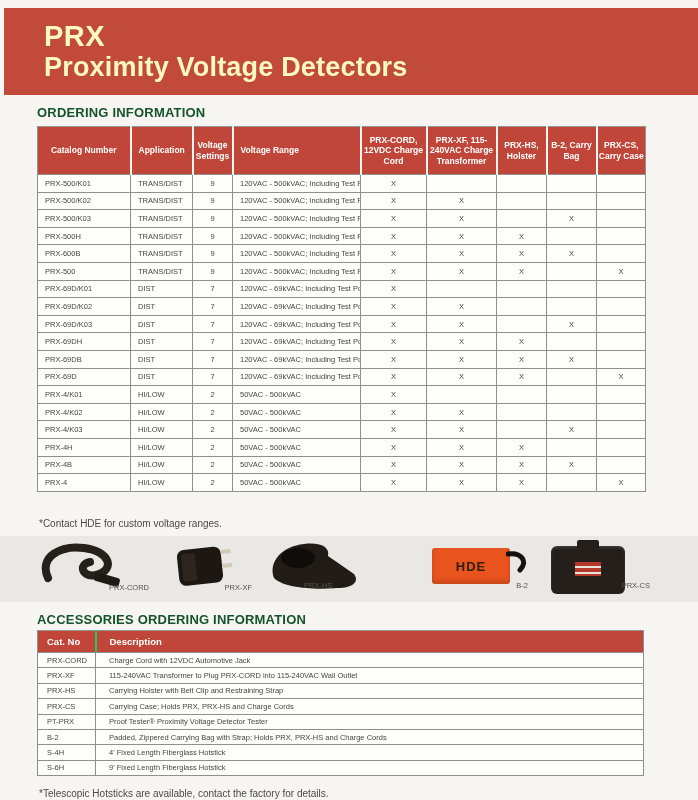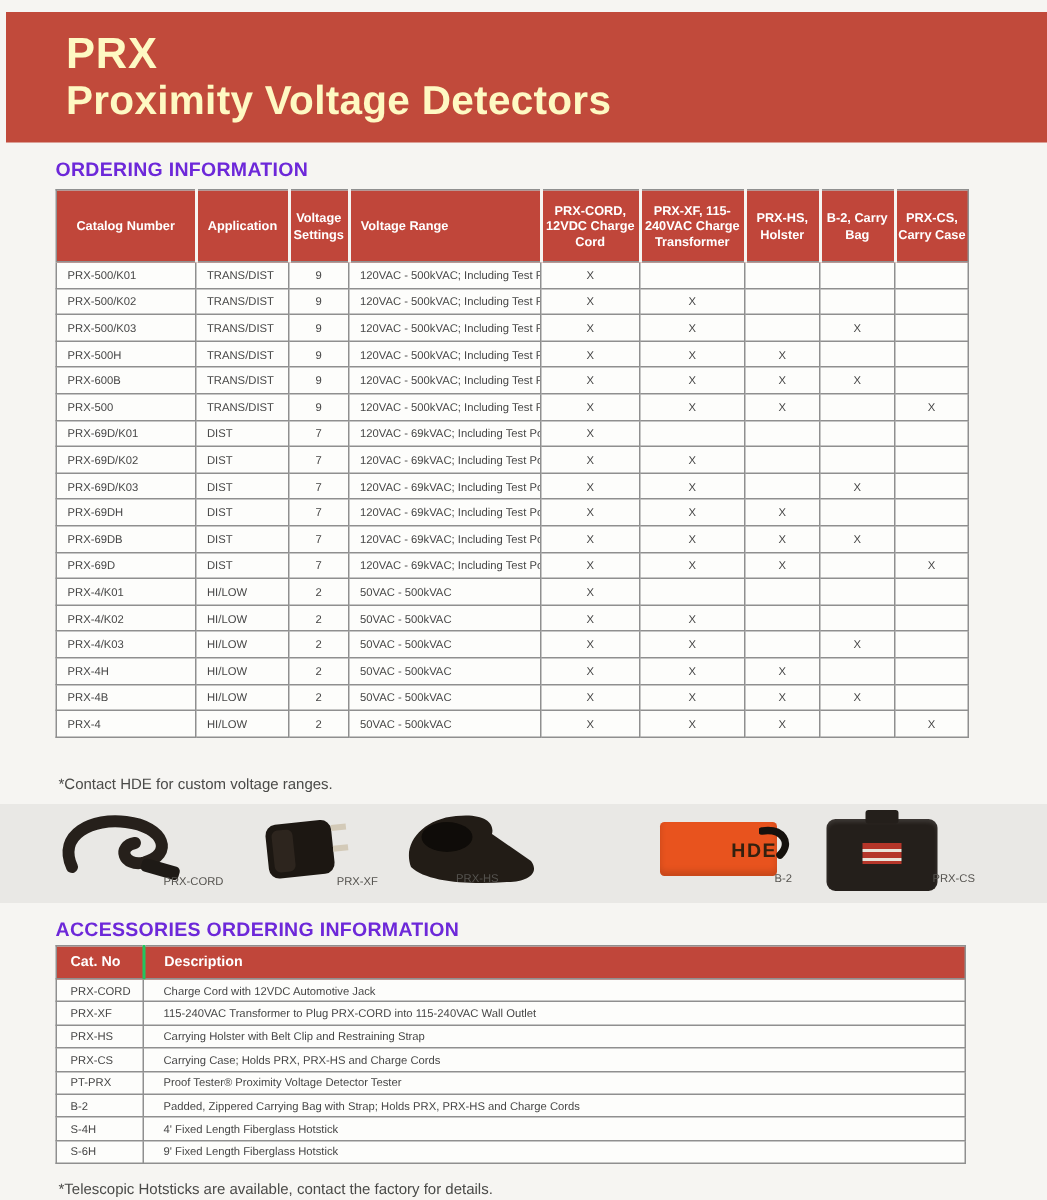--- a/index.html
+++ b/index.html
@@ -7,21 +7,21 @@
   .page { position:relative; width:698px; height:800px; background:#f6f5f2; overflow:hidden; }
 
   
   .banner { position:absolute; left:4px; top:8px; width:694px; height:87px;
             background:#c14a3b; color:#fef9c3; padding:12px 0 0 40px; }
   .banner-product { font-size:29px; font-weight:bold; line-height:32px; letter-spacing:.5px; }
   .banner-title   { font-size:27px; font-weight:bold; line-height:30px; letter-spacing:.2px; }
 
   
   .section-title { position:absolute; left:37px; font-size:13px; font-weight:bold;
-                   color:#6d28d9; letter-spacing:.2px; }
+                   color:#14532d; letter-spacing:.2px; }
   #ordering-title { top:105px; }
   #accessories-title { top:612px; }
 
   
   table { border-collapse:collapse; table-layout:fixed; background:#fdfdfb; }
   th { background:#c0463a; color:#fff; font-weight:bold; vertical-align:middle; }
   td { color:#464646; vertical-align:middle; overflow:hidden; white-space:nowrap; }
 
   
   .main-table { position:absolute; left:37px; top:126px; width:608px; border:1px solid #909090; }
@@ -55,22 +55,22 @@
   #fig-cord .fig-label { right:2px; bottom:2px; }
   #fig-xf { left:172px; top:4px; width:80px; height:54px; }
   #fig-xf .fig-label { right:0; bottom:2px; }
   #fig-hs { left:268px; top:4px; width:96px; height:54px; }
   #fig-hs .fig-label { left:36px; bottom:4px; }
   #fig-b2 { left:428px; top:10px; width:102px; height:46px; }
   #fig-b2 .fig-label { right:2px; bottom:2px; }
   #fig-cs { left:543px; top:2px; width:107px; height:58px; }
   #fig-cs .fig-label { right:0; bottom:6px; }
 
-  .bag { position:absolute; left:12px; top:2px; width:78px; height:36px; background:#e8531e;
-         border-radius:3px; display:flex; align-items:center; justify-content:flex-end;
+  .bag { position:absolute; left:4px; top:2px; width:78px; height:36px; background:#e8531e;
+         border-radius:3px; display:flex; align-items:center; justify-content:center;
          box-shadow:inset 0 -3px 4px rgba(0,0,0,.15); }
   .hde-logo { font-size:13px; font-weight:bold; color:#33210f; letter-spacing:1px; }
   .strap-svg { position:absolute; left:78px; top:0; }
 
   .case { position:absolute; left:8px; top:8px; width:74px; height:48px; background:#241f1b;
           border-radius:6px; box-shadow:inset 0 2px 3px rgba(255,255,255,.12); }
   .case-handle { position:absolute; left:26px; top:-6px; width:22px; height:9px;
                  background:#241f1b; border-radius:2px; }
   .case-label { position:absolute; left:24px; top:16px; width:26px; height:14px;
                 background:repeating-linear-gradient(#b5362a 0 4px, #e9e4da 4px 6px, #b5362a 6px 10px, #e9e4da 10px 12px, #b5362a 12px 14px); }

